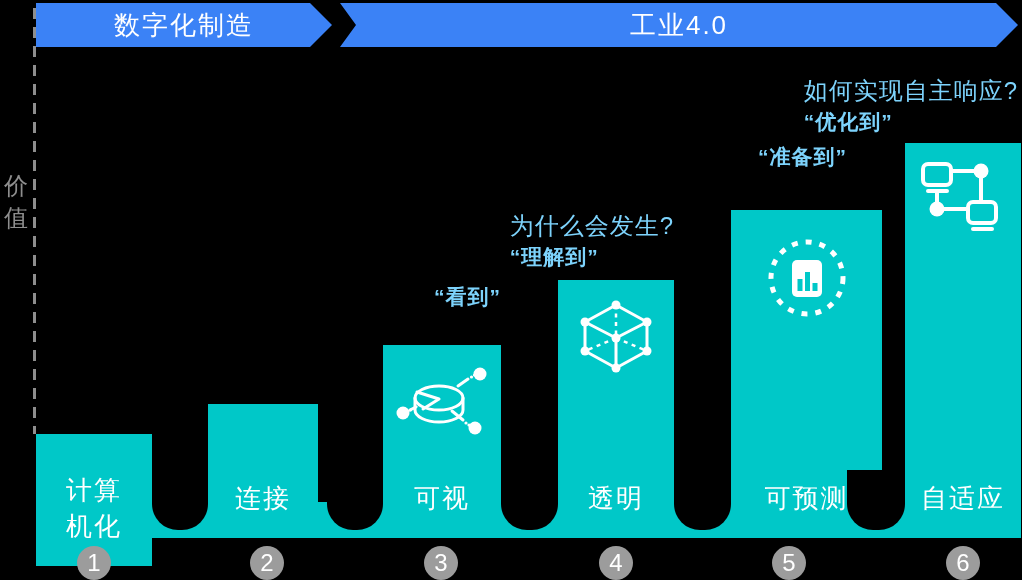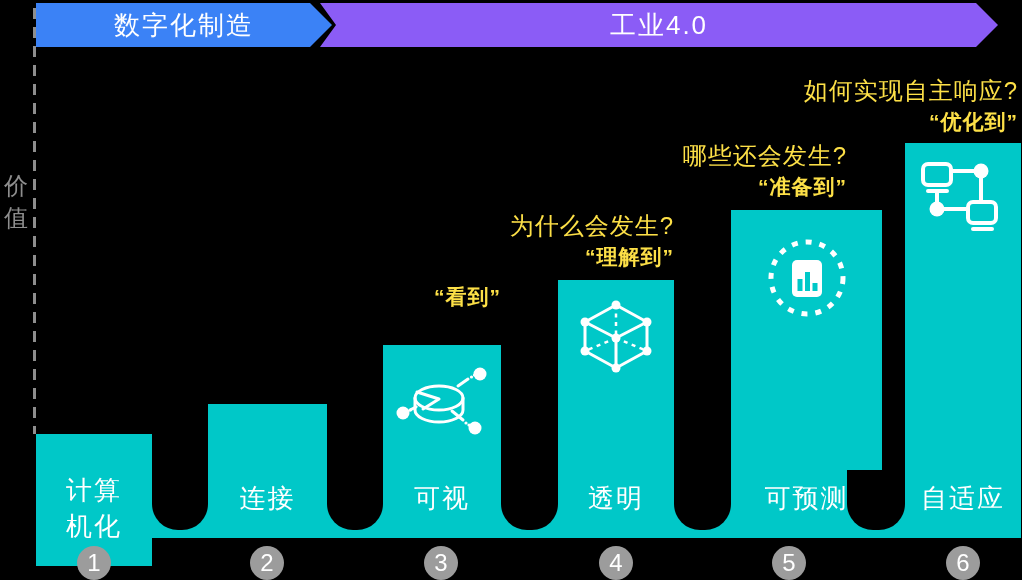--- a/index.html
+++ b/index.html
@@ -5,37 +5,37 @@
   html,body{margin:0;padding:0;background:#000;}
   #stage{
     position:relative;width:1022px;height:580px;background:#000000;overflow:hidden;
     font-family:"Liberation Sans","DejaVu Sans",sans-serif;
   }
   
   .banner{position:absolute;top:3px;height:44px;display:flex;align-items:center;justify-content:center;
     color:#fff;font-size:26px;letter-spacing:2px;}
   .banner1{left:36px;width:296px;background:#3b82f6;
     clip-path:polygon(0 0,calc(100% - 22px) 0,100% 50%,calc(100% - 22px) 100%,0 100%);}
-  .banner2{left:320px;width:678px;background:#8b5cf6;
+  .banner2{left:340px;width:678px;background:#3b82f6;
     clip-path:polygon(0 0,calc(100% - 22px) 0,100% 50%,calc(100% - 22px) 100%,0 100%,16px 50%);}
   
   .axis-line{position:absolute;left:33px;top:8px;width:3px;height:426px;
     background:repeating-linear-gradient(to bottom,#8e8e8e 0 11px,transparent 11px 19px);}
   .axis-label{position:absolute;left:0;top:170px;width:32px;text-align:center;color:#8e8e8e;
     font-size:24px;line-height:32px;white-space:pre-line;}
   
   .base-strip{position:absolute;left:36px;top:502px;width:985px;height:36px;background:#00c8c8;}
   .bar{position:absolute;background:#00c8c8;}
   .bar-label{position:absolute;left:0;right:0;bottom:22px;text-align:center;color:#fff;
     font-size:26px;line-height:36px;letter-spacing:2px;white-space:pre-line;}
   .gap{position:absolute;top:470px;height:60px;background:#000;
     border-bottom-left-radius:26px;border-bottom-right-radius:26px;}
   .bar-icon{position:absolute;left:50%;transform:translateX(-50%);}
   
-  .annotation{position:absolute;text-align:right;color:#fde047;}
+  .annotation{position:absolute;text-align:left;color:#7dd3fc;}
   .annotation .q{font-size:24px;line-height:30px;letter-spacing:1px;}
   .annotation .quote{font-size:21px;line-height:31px;font-weight:bold;letter-spacing:1px;}
   
   .num-circle{position:absolute;top:546px;width:34px;height:34px;border-radius:50%;background:#9c9c9c;
     color:#fff;font-size:24px;display:flex;align-items:center;justify-content:center;}
 </style>
 </head>
 <body>
 
 <div id="stage">
@@ -51,21 +51,21 @@
   <div class="axis-label">价
 值</div>
 
   <div class="base-strip"></div>
 
   <div class="bar" style="left:36px;top:434px;width:116px;height:132px;">
     <div class="bar-label">计算
 机化</div>
   </div>
 
-  <div class="bar" style="left:208px;top:404px;width:119px;height:134px;">
+  <div class="bar" style="left:208px;top:404px;width:110px;height:134px;">
     <div class="bar-label">连接</div>
   </div>
 
   <div class="bar" style="left:383px;top:345px;width:118px;height:193px;">
     <svg class="bar-icon" style="top:22px;" width="92" height="72" viewBox="0 0 92 72">
       <g stroke="#fff" stroke-width="3" fill="none" stroke-linecap="round">
         <ellipse cx="43" cy="31" rx="24" ry="12"></ellipse>
         <path d="M19,31 v12 a24,12 0 0 0 48,0 v-12"></path>
         <path d="M43,32 L21,25 M43,32 L27,42"></path>
         <path d="M62,19 L72,12"></path>
@@ -147,21 +147,20 @@
   <div class="gap" style="left:847px;width:58px;"></div>
 
   <div class="annotation" style="right:521px;top:281px;">
     <div class="quote">“看到”</div>
   </div>
   <div class="annotation" style="right:348px;top:211px;">
     <div class="q">为什么会发生?</div>
     <div class="quote">“理解到”</div>
   </div>
   <div class="annotation" style="right:175px;top:141px;">
-    <div class="q">哪些还会发生?</div>
     <div class="quote">“准备到”</div>
   </div>
   <div class="annotation" style="right:4px;top:76px;">
     <div class="q">如何实现自主响应?</div>
     <div class="quote">“优化到”</div>
   </div>
 
   <div class="num-circle" style="left:77px;">1</div>
   <div class="num-circle" style="left:250px;">2</div>
   <div class="num-circle" style="left:424px;">3</div>

